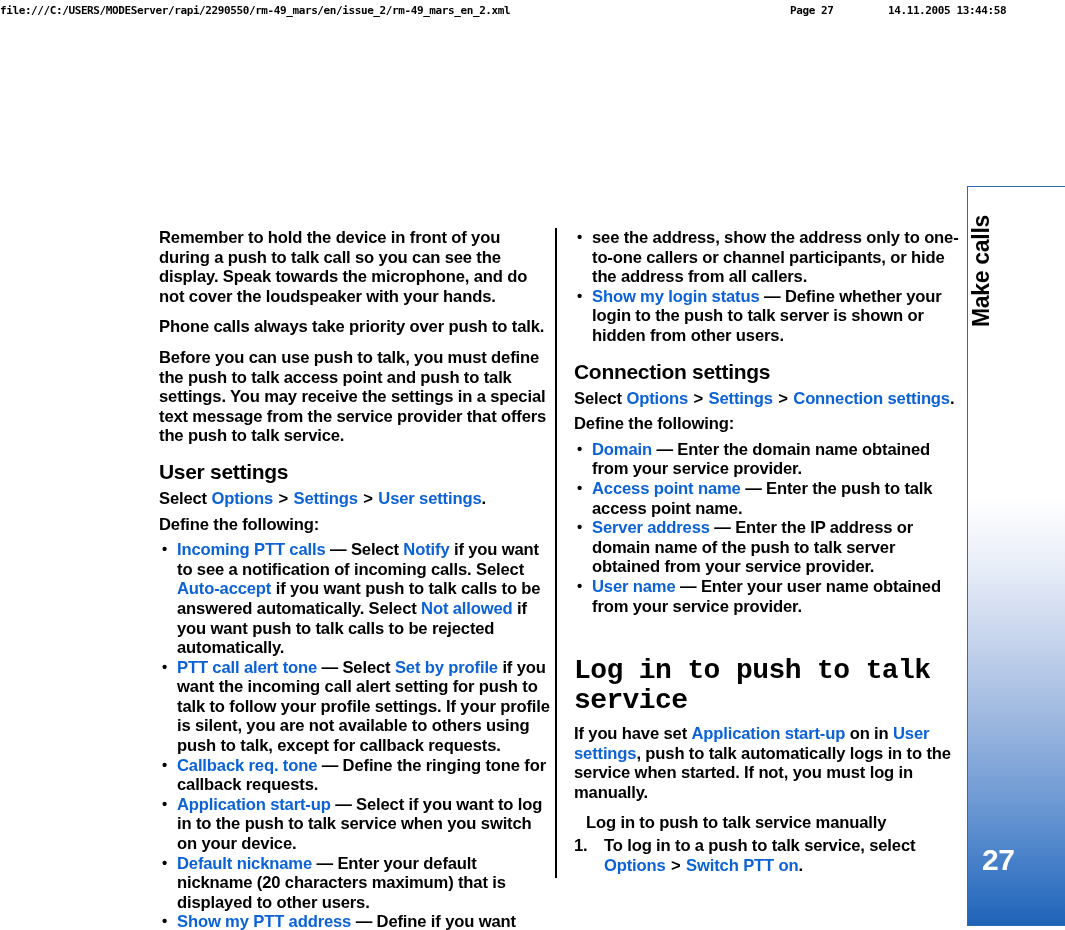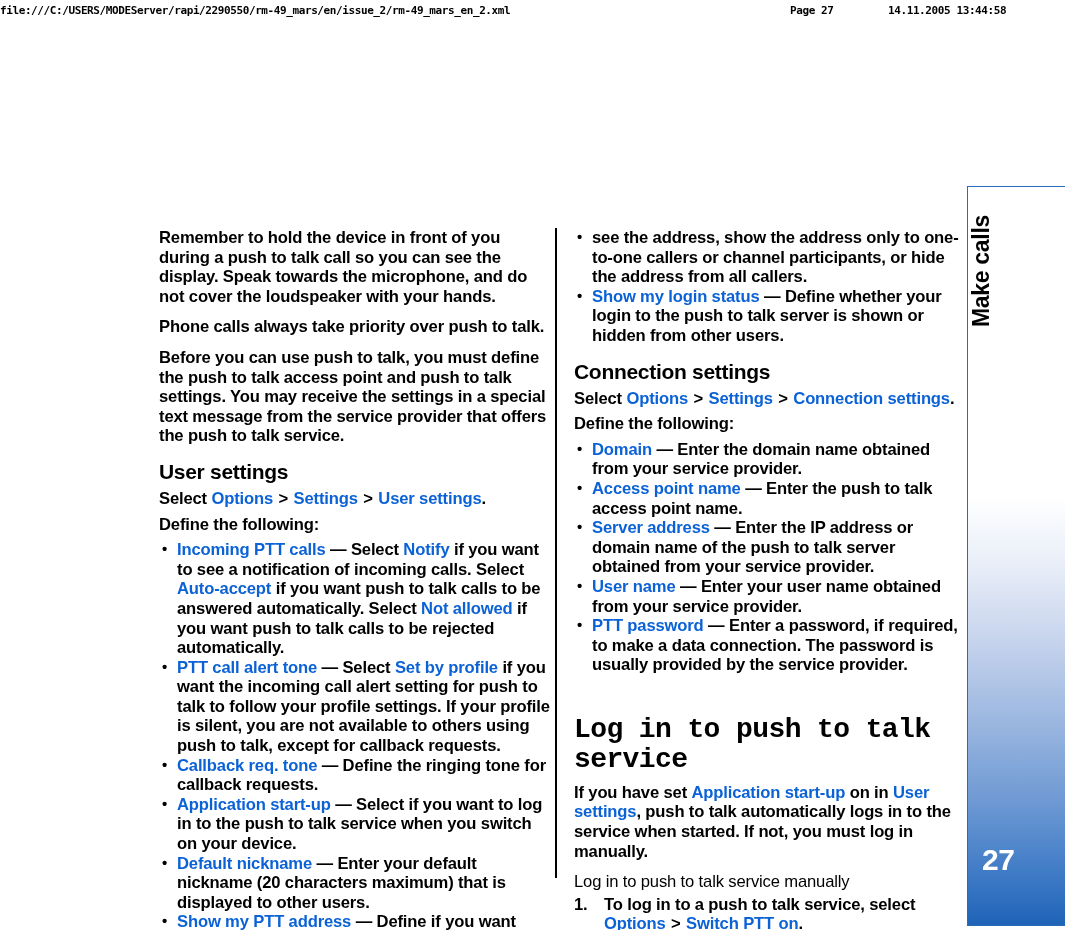--- a/index.html
+++ b/index.html
@@ -83,24 +83,24 @@
   h1.heading-big {
     margin: 40px 0 8px 0;
     font-size: 28px;
     line-height: 30px;
     font-weight: 700;
     letter-spacing: -0.6px;
     font-family: Liberation Mono, monospace;
   }
 
   h3.subheading {
-    margin: 11px 0 3px 0;
+    margin: 11px 0 3px 12px;
     font-size: 16.6px;
     line-height: 19.6px;
-    font-weight: 400;
+    font-weight: 700;
   }
 
   ul.bullets {
     margin: 0;
     padding: 0;
     list-style: none;
   }
   ul.bullets > li {
     position: relative;
     padding-left: 18px;
@@ -254,21 +254,20 @@
       <span>Select </span><span class="lk">Options</span><span class="gt"> &gt; </span><span class="lk">Settings</span><span class="gt"> &gt; </span><span class="lk">Connection settings</span><span>.</span>
     </p>
 
     <p class="body tight">Define the following:</p>
 
     <ul class="bullets" id="right-bullets">
         <li><span class="lk">Domain</span><span> — Enter the domain name obtained from your service provider.</span></li>
         <li><span class="lk">Access point name</span><span> — Enter the push to talk access point name.</span></li>
         <li><span class="lk">Server address</span><span> — Enter the IP address or domain name of the push to talk server obtained from your service provider.</span></li>
         <li><span class="lk">User name</span><span> — Enter your user name obtained from your service provider.</span></li>
-        <li><span class="lk">PTT password</span><span> — Enter a password, if required, to make a data connection. The password is usually provided by the service provider.</span></li>
       </ul>
 
     <h1 class="heading-big">Log in to push to talk service</h1>
 
     <p class="body" id="login-intro"><span>If you have set </span><span class="lk">Application start-up</span><span> on in </span><span class="lk">User settings</span><span>, push to talk automatically logs in to the service when started. If not, you must log in manually.</span></p>
 
     <h3 class="subheading">Log in to push to talk service manually</h3>
 
     <ol class="numbers" id="login-steps">
         <li><span>To log in to a push to talk service, select </span><span class="lk">Options</span><span class="gt"> &gt; </span><span class="lk">Switch PTT on</span><span>.</span></li>

